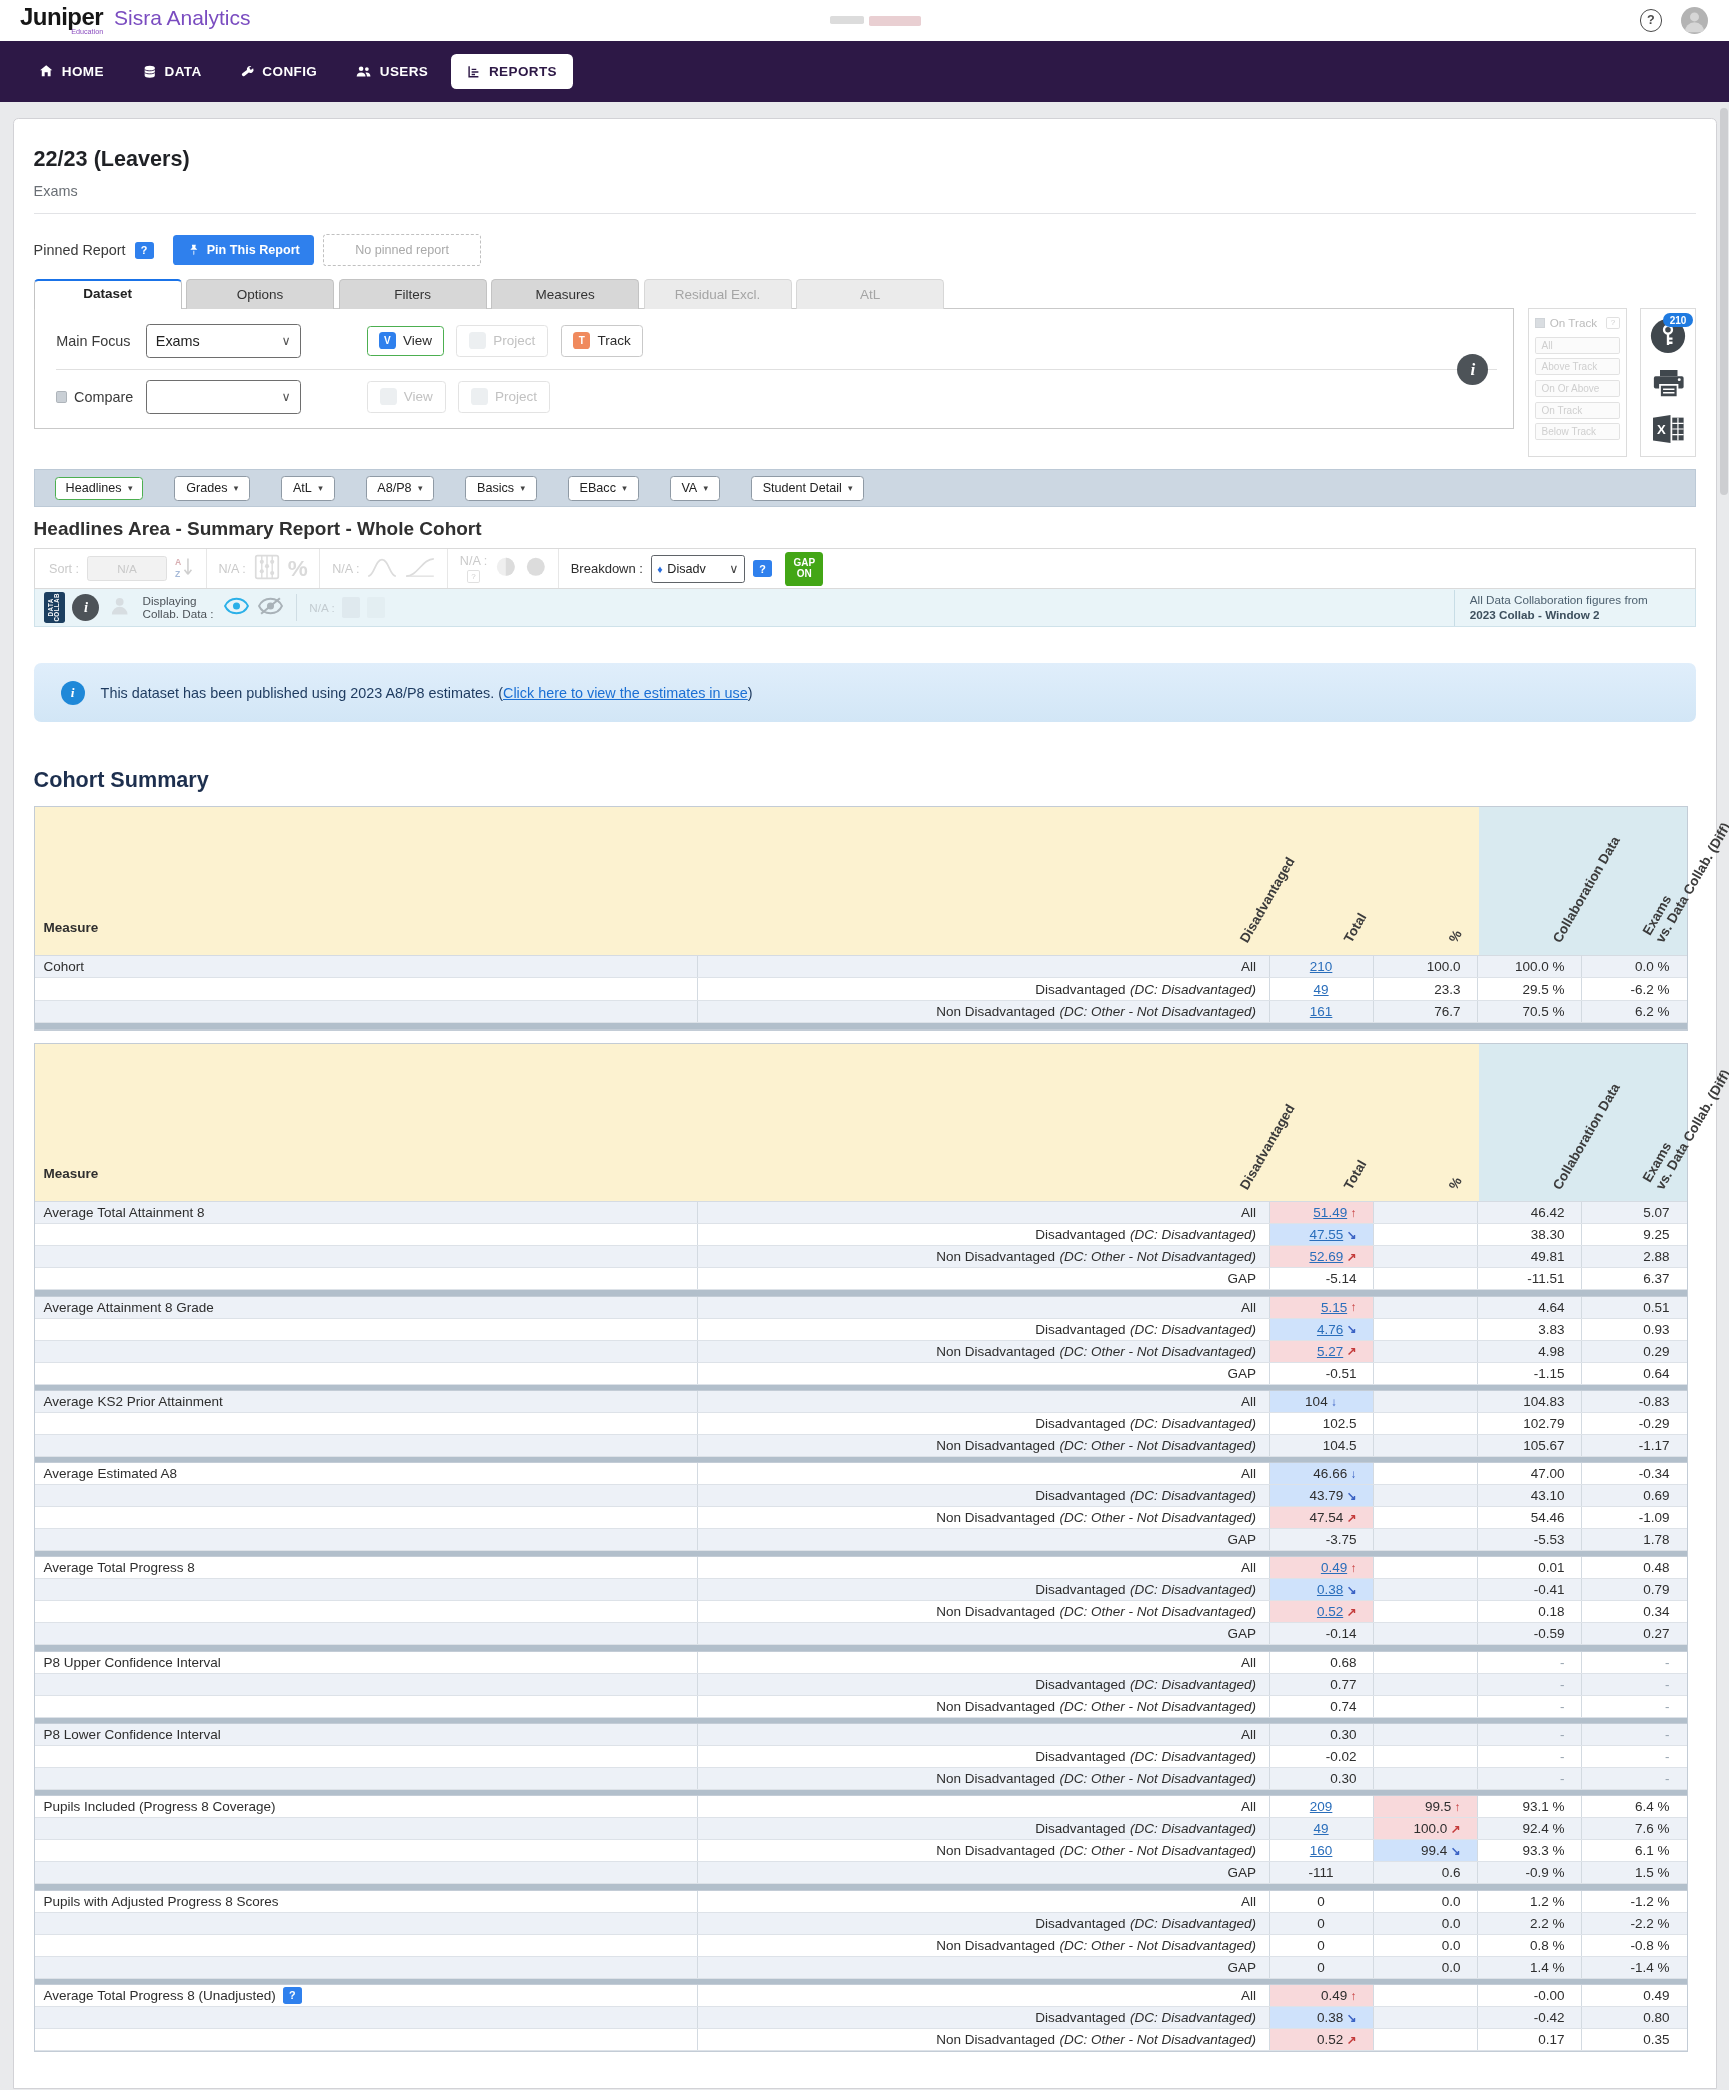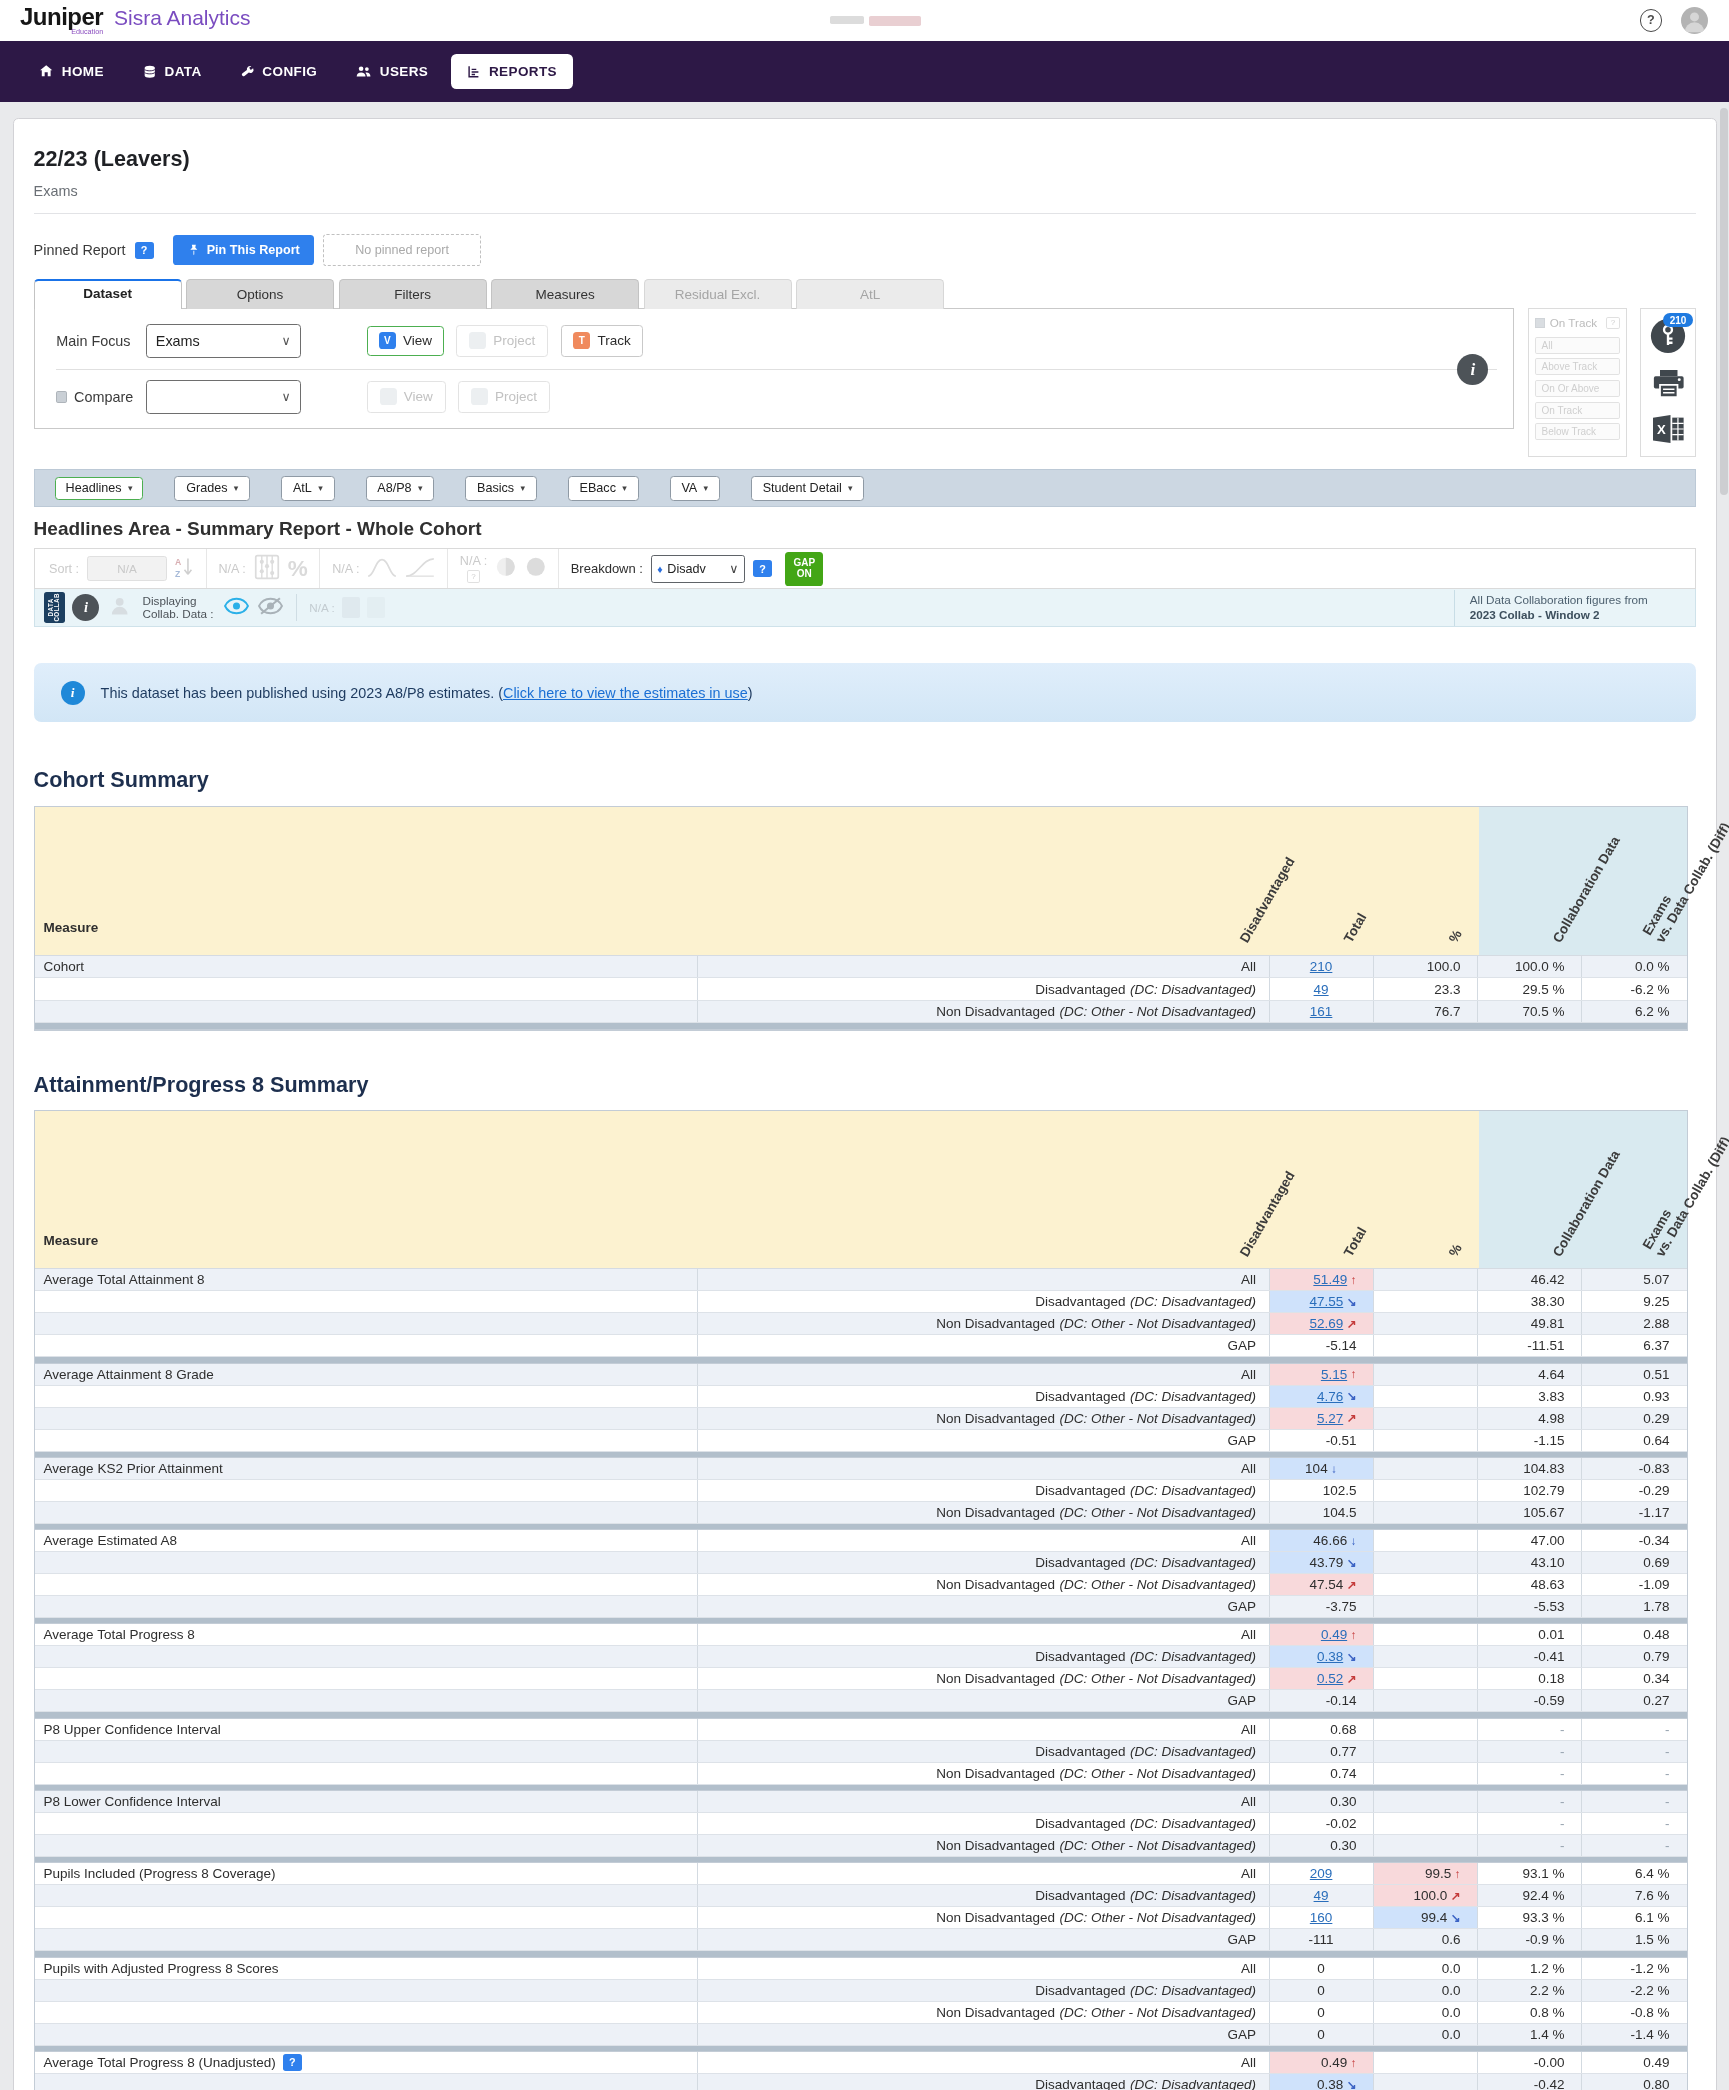--- a/index.html
+++ b/index.html
@@ -548,21 +548,20 @@
         <div class="c right">
           <span>70.5 %</span>
         </div>
         <div class="c right">
           <span>6.2 %</span>
         </div>
       </div>
       <div class="bsep"></div>
     </div>
 
-  <div class="h2sec second">Attainment/Progress 8 Summary</div>
   <div class="tbl" id="att-table">
       <div class="tbl-head" style="height: 158px;">
         <div class="hd-beige"></div>
         <div class="hd-blue"></div>
         <div class="rot" style="left: 1215px;">
           <div>Disadvantaged</div>
         </div>
         <div class="rot" style="left: 1319px;">
           <div>Total</div>
         </div>
@@ -818,21 +817,21 @@
         <div class="c lab">
           <span>Non Disadvantaged</span>
           <span class="note">(DC: Other - Not Disadvantaged)</span>
         </div>
         <div class="c right bg-pink">
           <span>47.54</span>
           <span class="ar red">↗</span>
         </div>
         <div class="c right"></div>
         <div class="c right">
-          <span>48.63</span>
+          <span>54.46</span>
         </div>
         <div class="c right">
           <span>-1.09</span>
         </div>
       </div>
       <div class="trow h24 g">
         <div class="c"></div>
         <div class="c lab">
           <span>GAP</span>
         </div>

